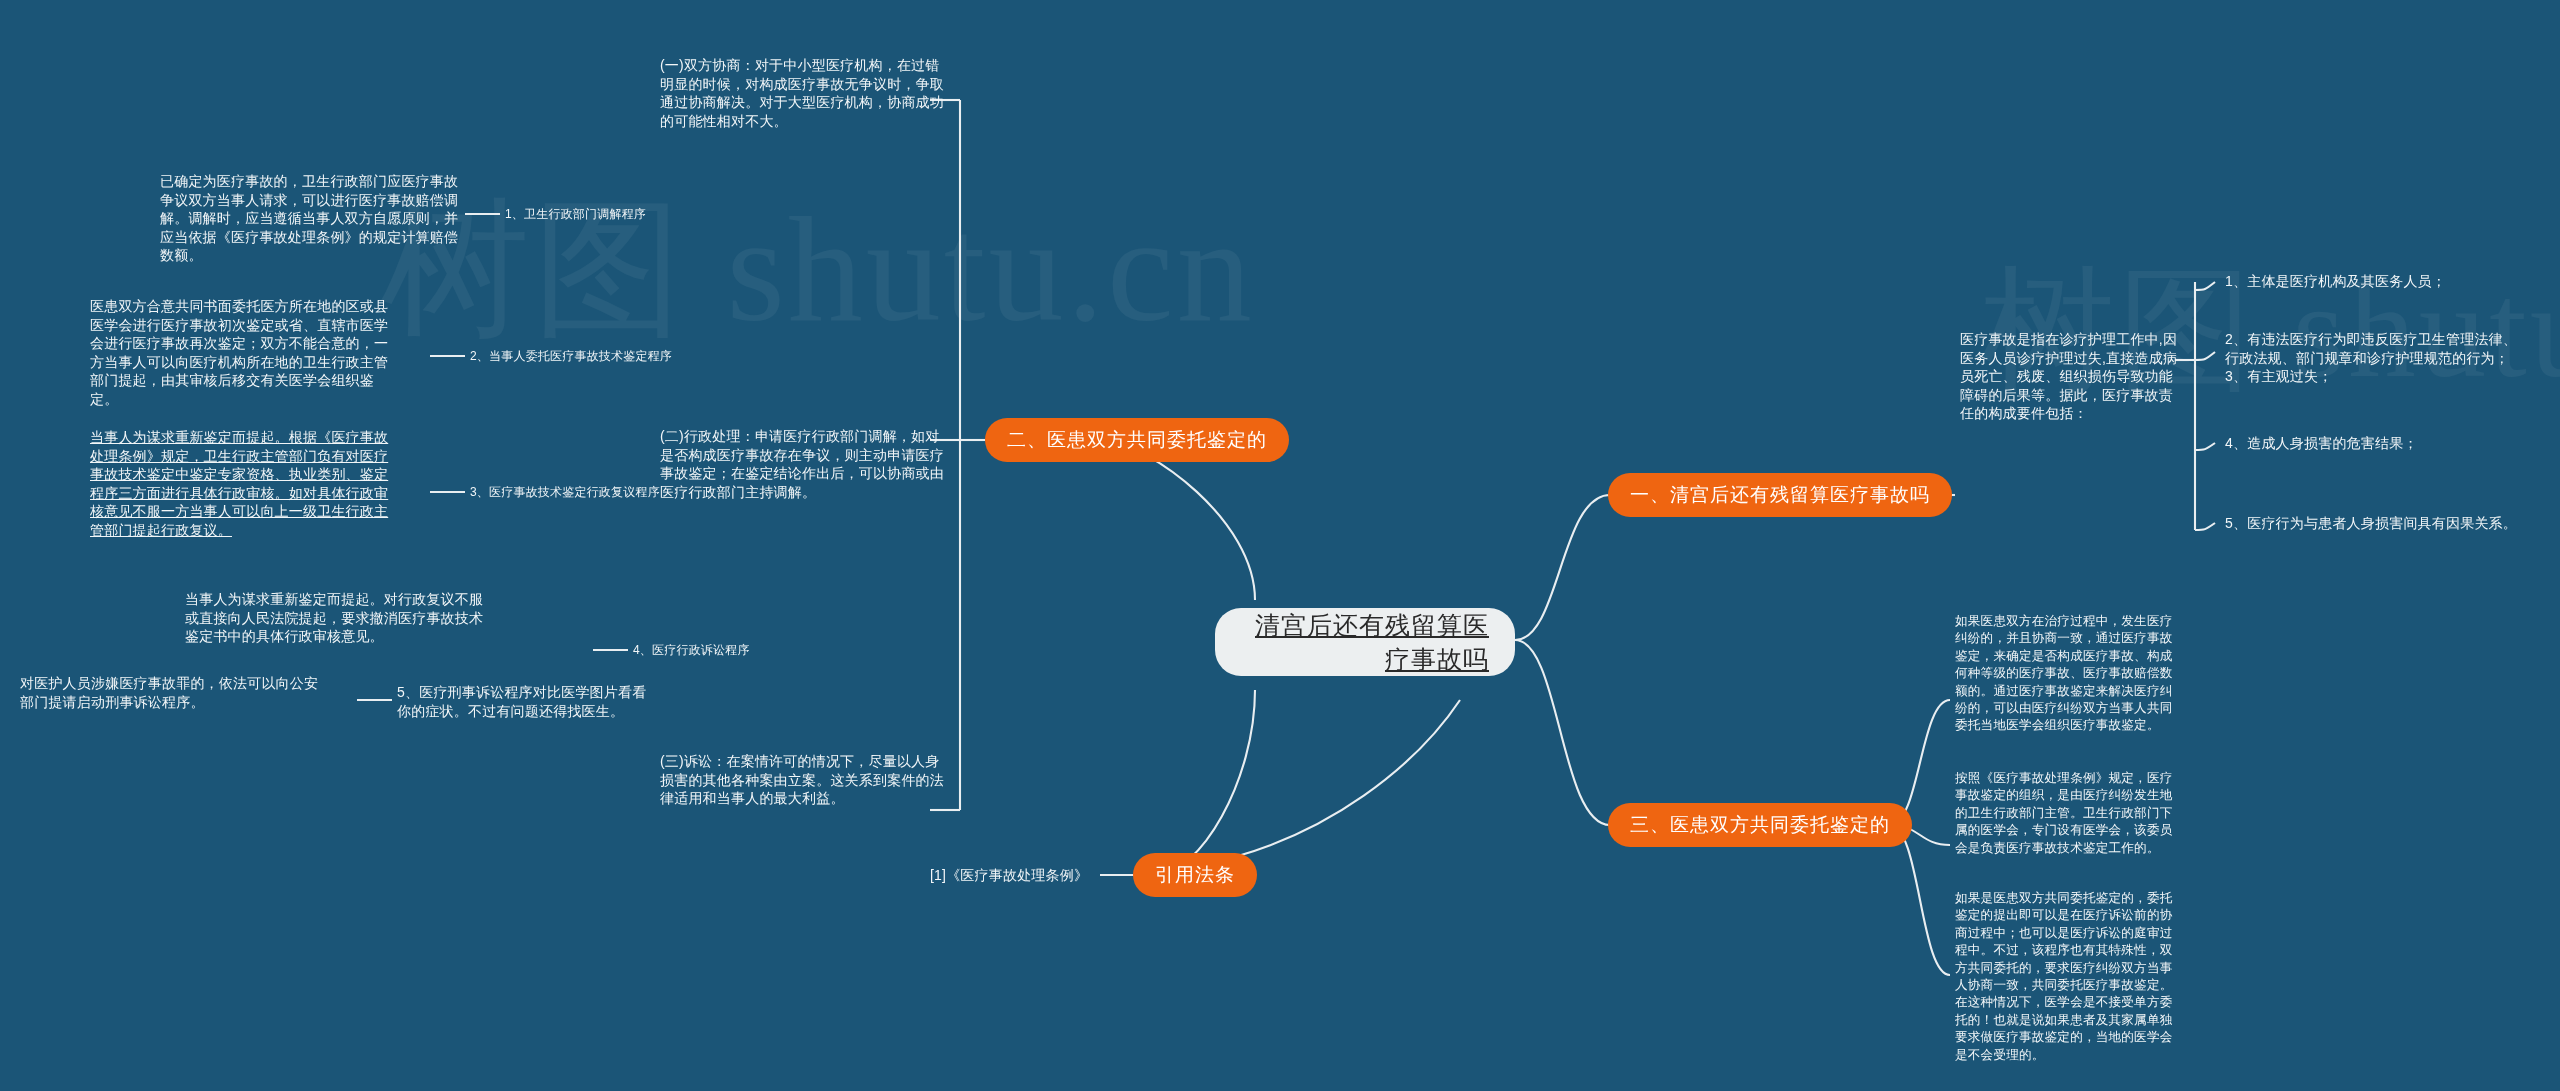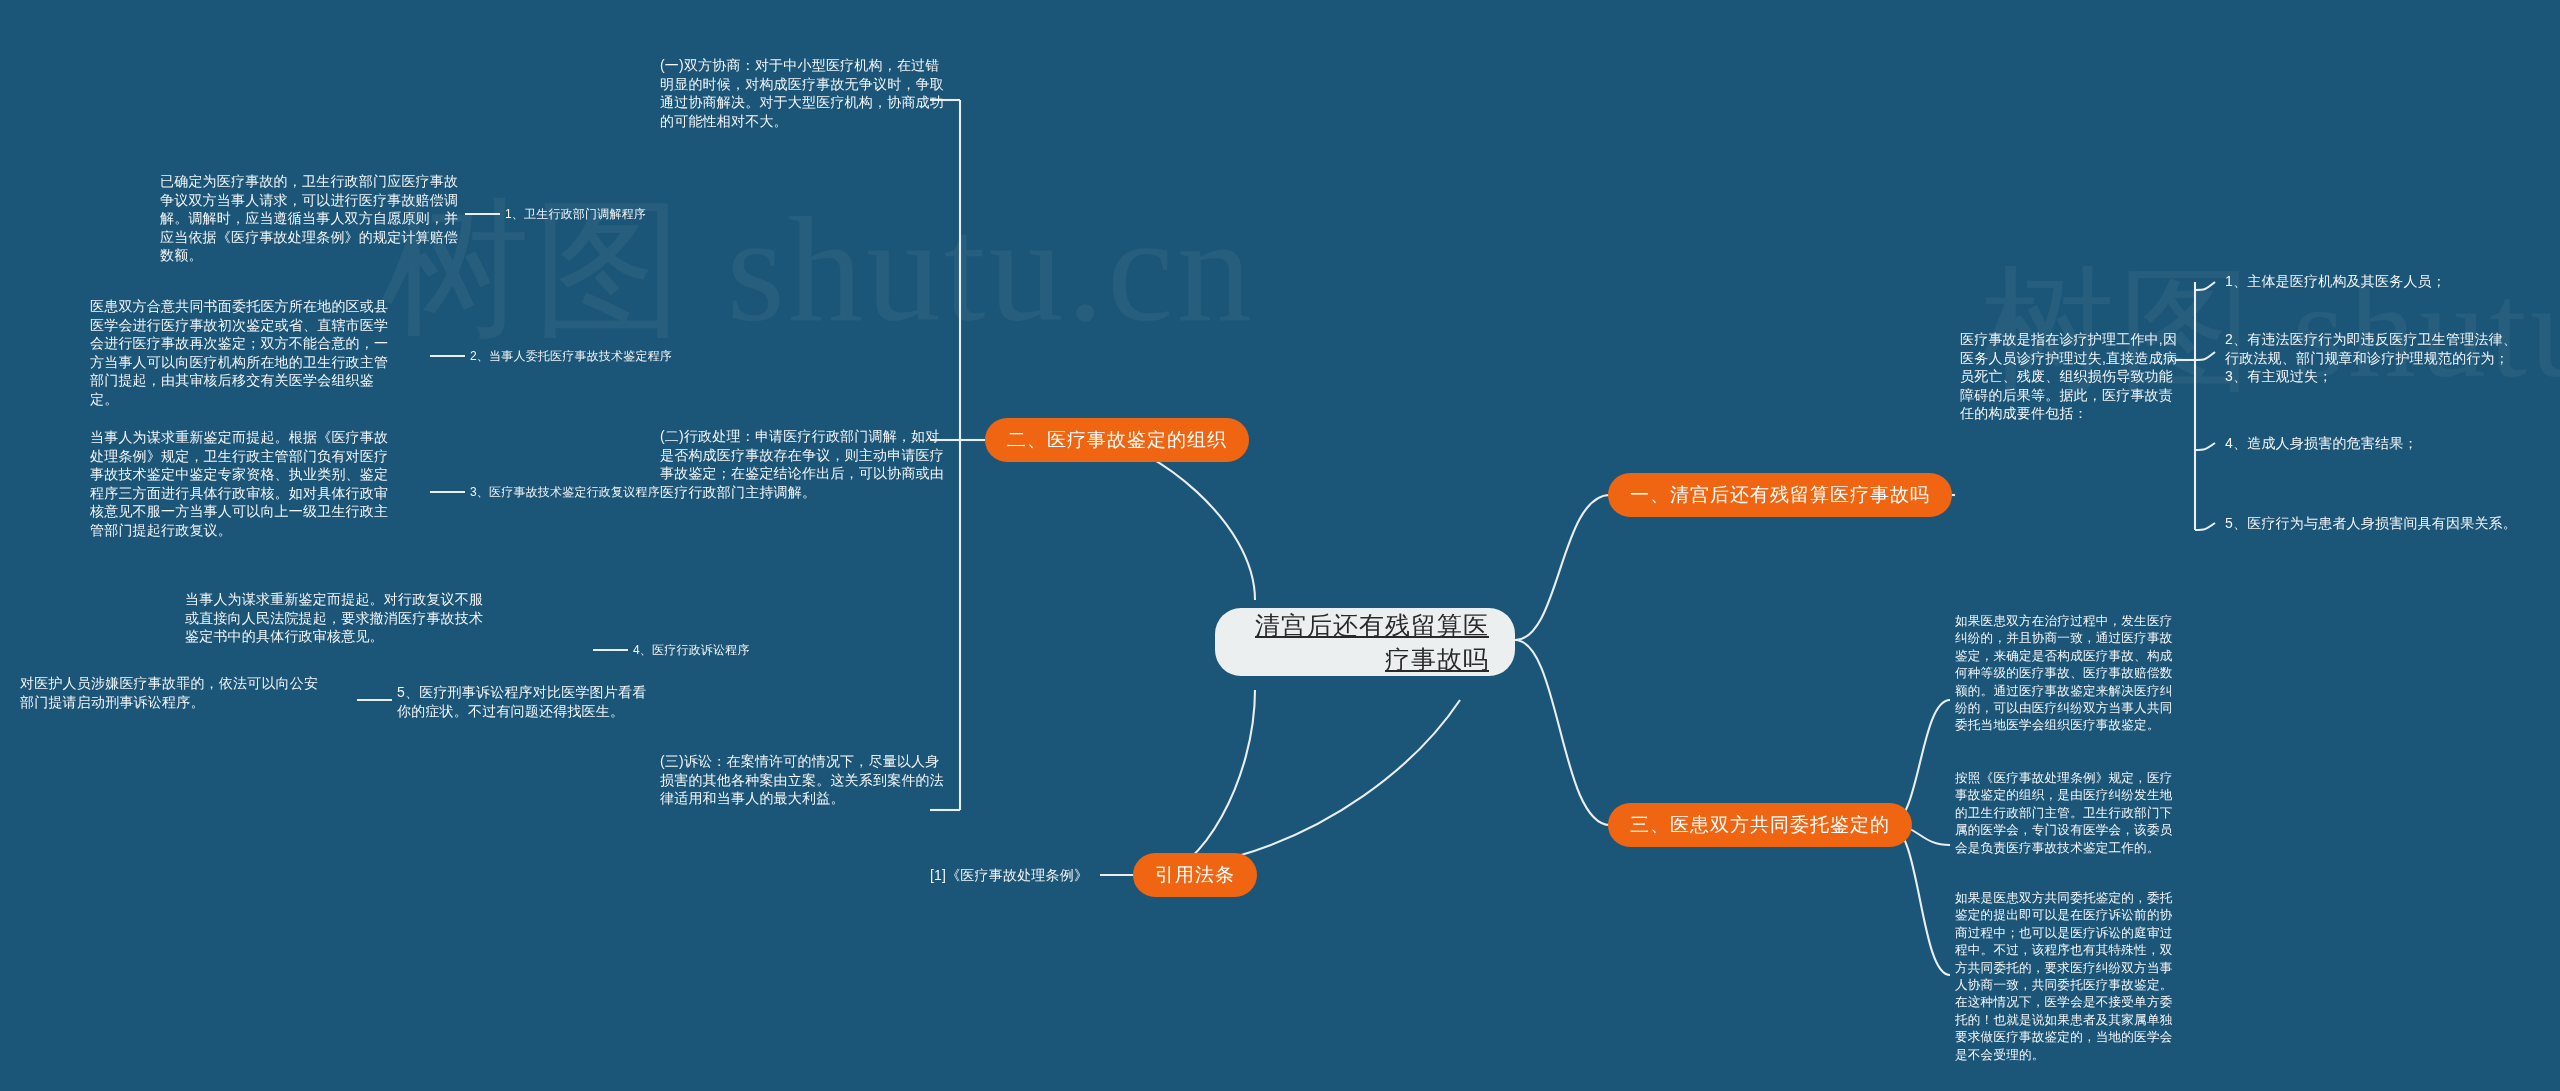--- a/index.html
+++ b/index.html
@@ -130,36 +130,36 @@
 
 <div class="node pill-center" style="left: 1215px; top: 608px; width: 300px; background: rgb(236, 239, 240); color: rgb(42, 42, 42);">
   <span>清宫后还有残留算医疗事故吗</span>
 </div>
 
 <div class="node pill-orange" style="left: 1608px; top: 473px; background: rgb(239, 101, 17);">
   <span>一、清宫后还有残留算医疗事故吗</span>
 </div>
 
 <div class="node pill-orange" style="left: 985px; top: 418px; background: rgb(239, 101, 17);">
-  <span>二、医疗事故鉴定的组织</span>
+  <span>二、医患双方共同委托鉴定的</span>
 </div>
 
 <div class="node pill-orange" style="left: 1608px; top: 803px; background: rgb(239, 101, 17);">
   <span>三、医患双方共同委托鉴定的</span>
 </div>
 
 <div class="node pill-orange" style="left: 1133px; top: 853px; background: rgb(239, 101, 17);">
   <span>引用法条</span>
 </div>
 
 <div class="node txt" style="left:160px; top:172px; width:300px;">已确定为医疗事故的，卫生行政部门应医疗事故争议双方当事人请求，可以进行医疗事故赔偿调解。调解时，应当遵循当事人双方自愿原则，并应当依据《医疗事故处理条例》的规定计算赔偿数额。</div>
 
 <div class="node txt" style="left:90px; top:297px; width:300px;">医患双方合意共同书面委托医方所在地的区或县医学会进行医疗事故初次鉴定或省、直辖市医学会进行医疗事故再次鉴定；双方不能合意的，一方当事人可以向医疗机构所在地的卫生行政主管部门提起，由其审核后移交有关医学会组织鉴定。</div>
 
-<div class="node txt" style="left:90px; top:428px; width:300px;">当事人为谋求重新鉴定而提起。根据《医疗事故处理条例》规定，卫生行政主管部门负有对医疗事故技术鉴定中鉴定专家资格、执业类别、鉴定程序三方面进行具体行政审核。如对具体行政审核意见不服一方当事人可以向上一级卫生行政主管部门提起行政复议。</div>
+<div class="node txt" style="left:90px; top:428px; width:300px;text-decoration:underline;">当事人为谋求重新鉴定而提起。根据《医疗事故处理条例》规定，卫生行政主管部门负有对医疗事故技术鉴定中鉴定专家资格、执业类别、鉴定程序三方面进行具体行政审核。如对具体行政审核意见不服一方当事人可以向上一级卫生行政主管部门提起行政复议。</div>
 
 <div class="node txt" style="left:185px; top:590px; width:300px;">当事人为谋求重新鉴定而提起。对行政复议不服或直接向人民法院提起，要求撤消医疗事故技术鉴定书中的具体行政审核意见。</div>
 
 <div class="node txt" style="left:20px; top:674px; width:300px;">对医护人员涉嫌医疗事故罪的，依法可以向公安部门提请启动刑事诉讼程序。</div>
 
 <div class="node txt label" style="left:505px; top:205px;">1、卫生行政部门调解程序</div>
 
 <div class="node txt label" style="left:470px; top:347px;">2、当事人委托医疗事故技术鉴定程序</div>
 
 <div class="node txt label" style="left:470px; top:483px;">3、医疗事故技术鉴定行政复议程序</div>

